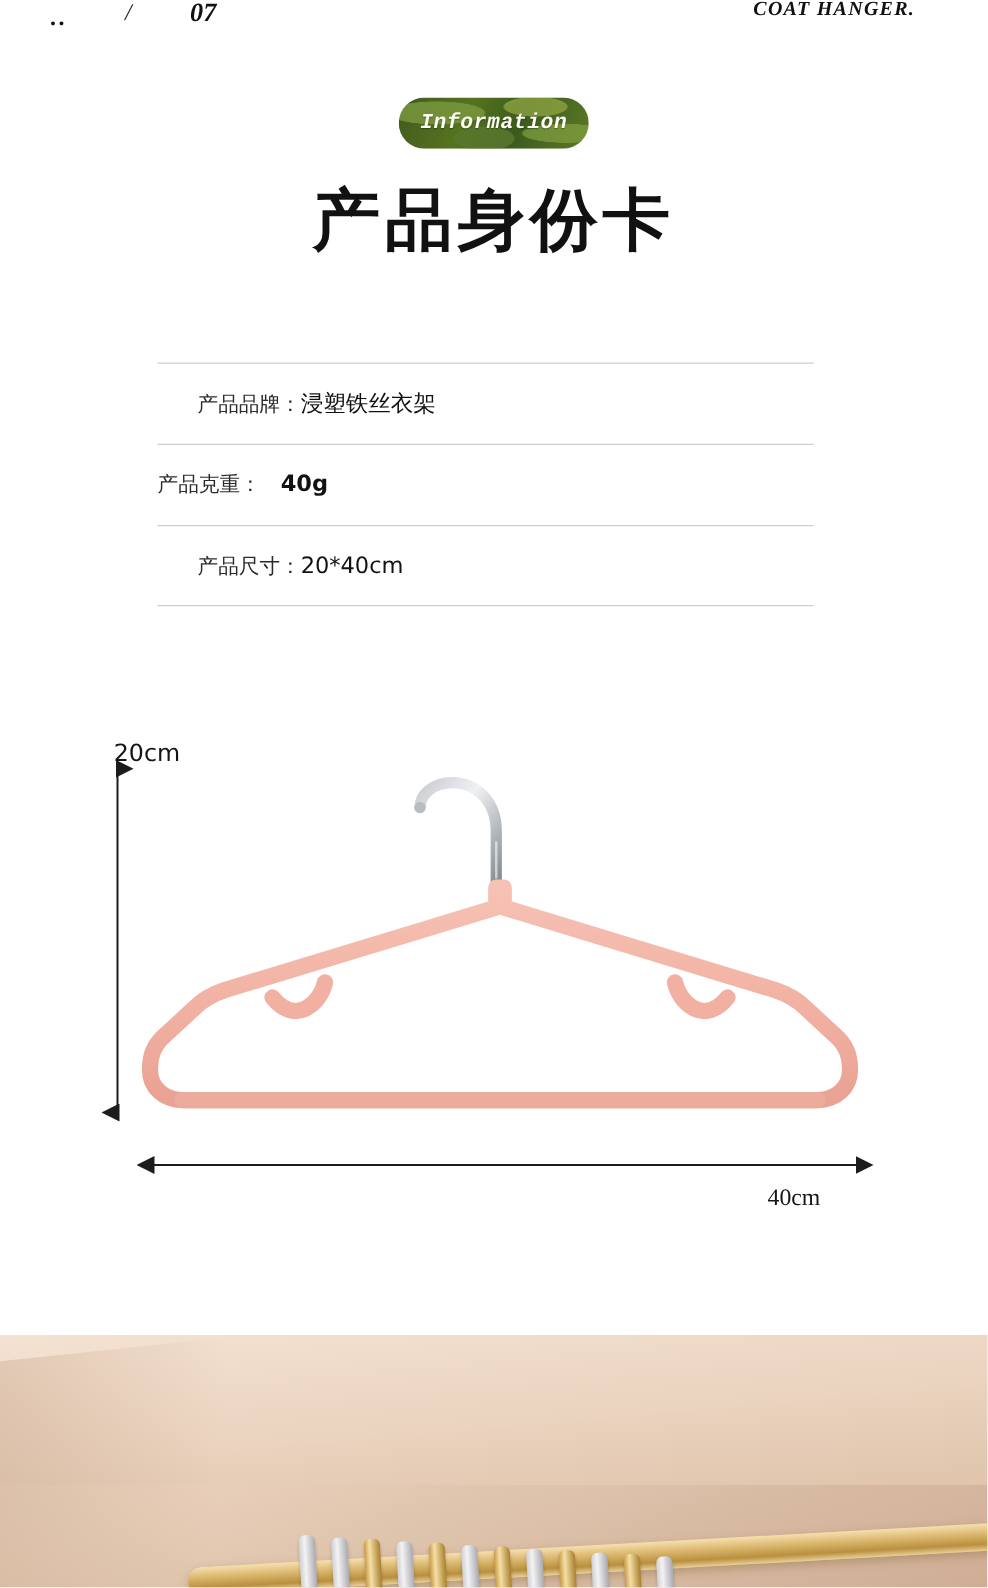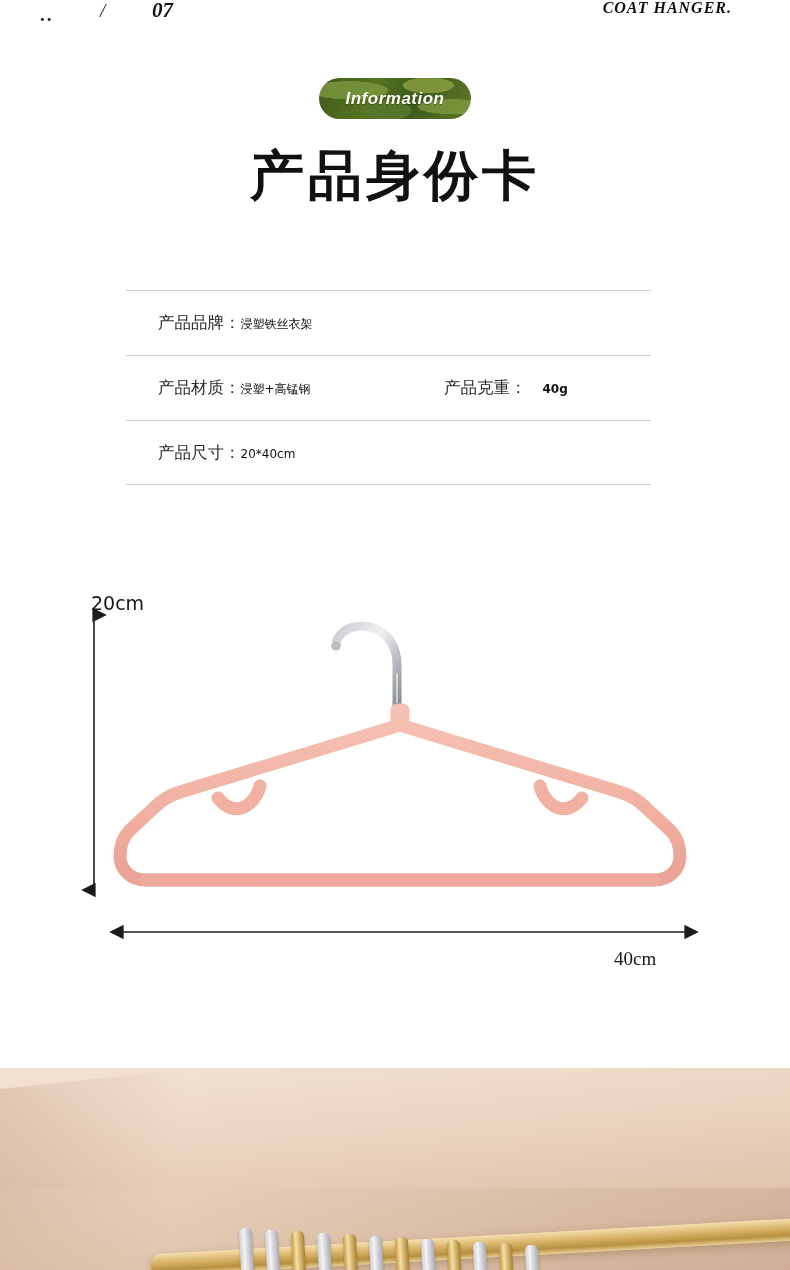--- a/index.html
+++ b/index.html
@@ -80,20 +80,21 @@
     justify-content: center;
     overflow: hidden;
   }
   .pill-label {
     color: #fdfdf6;
     font-size: 17px;
     font-weight: 700;
     font-style: italic;
     letter-spacing: .5px;
     text-shadow: 0 1px 1px rgba(0,0,0,.35);
+    font-family: Liberation Mono, monospace;
   }
 
   
   .heading {
     position: absolute;
     top: 140px;
     left: 0;
     width: 790px;
     text-align: center;
     font-size: 54px;
@@ -124,21 +125,21 @@
   }
   .cell-left { width: 318px; padding-left: 32px; }
   .cell-right { width: 207px; padding-left: 0px; }
   .lbl {
     font-size: 16.5px;
     color: #2a2a2a;
     font-family: "DejaVu Sans", sans-serif;
     white-space: nowrap;
   }
   .val {
-    font-size: 12px;
+    font-size: 18px;
     color: #121212;
     font-family: "DejaVu Sans", sans-serif;
     white-space: nowrap;
   }
   .val.bold { font-weight: 700; }
   .val.pad { padding-left: 16px; }
 
   
   .diagram {
     position: absolute;
@@ -227,24 +228,20 @@
 <div class="spec-table">
 
   <div class="spec-row">
     <div class="cell cell-left">
       <span class="lbl">产品品牌：</span>
       <span class="val">浸塑铁丝衣架</span>
     </div>
   </div>
 
   <div class="spec-row">
-    <div class="cell cell-left">
-      <span class="lbl">产品材质：</span>
-      <span class="val">浸塑+高锰钢</span>
-    </div>
     <div class="cell cell-right">
       <span class="lbl">产品克重：</span>
       <span class="val bold pad">40g</span>
     </div>
   </div>
 
   <div class="spec-row last">
     <div class="cell cell-left">
       <span class="lbl">产品尺寸：</span>
       <span class="val">20*40cm</span>

